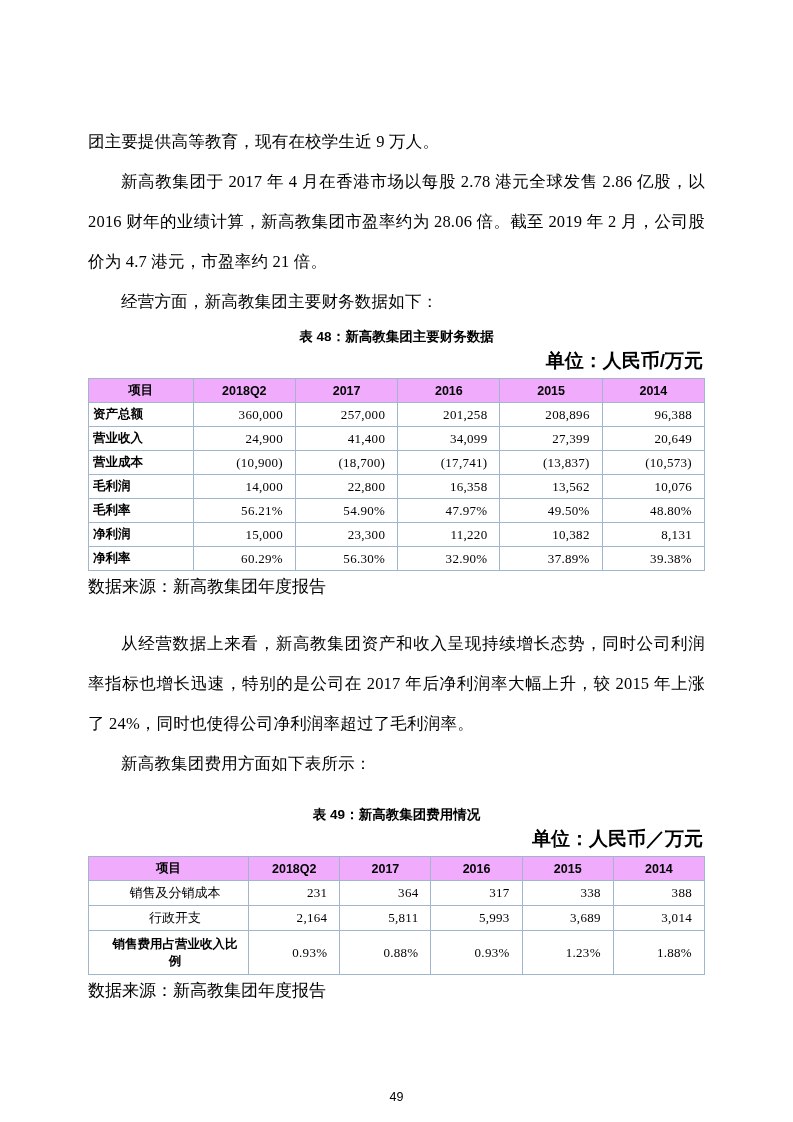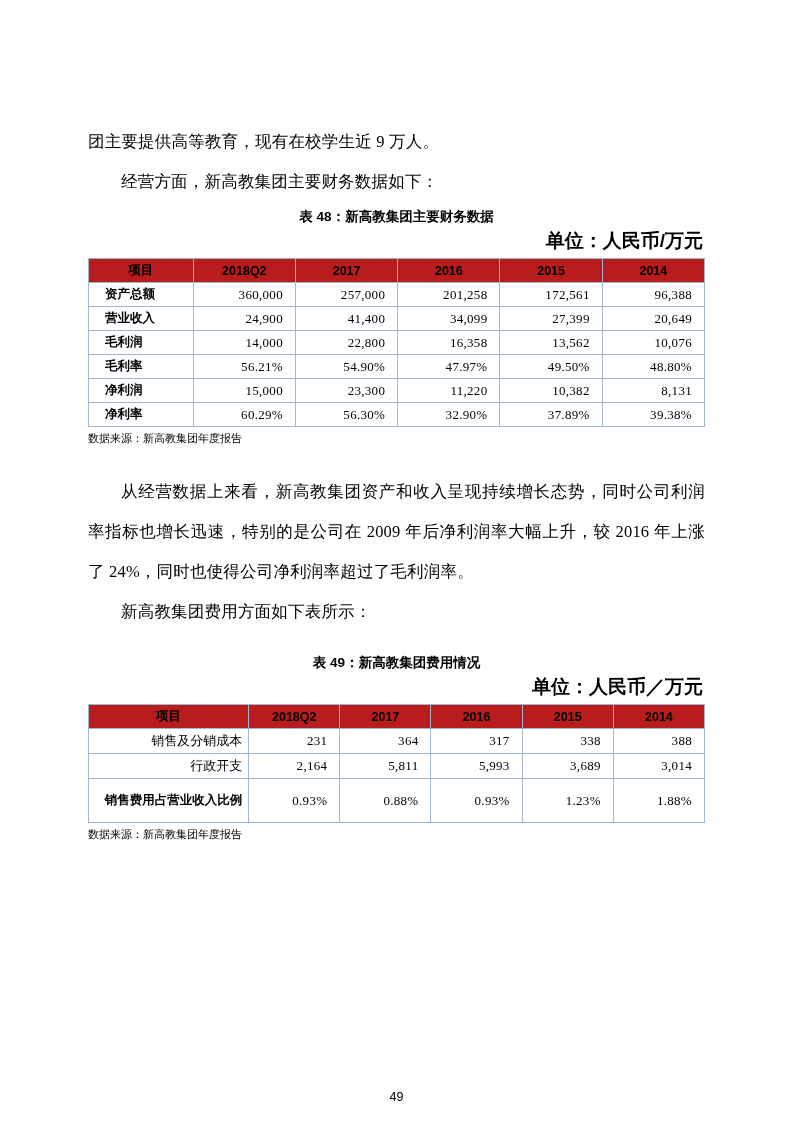--- a/index.html
+++ b/index.html
@@ -57,77 +57,78 @@
     font-family: "Liberation Serif", "DejaVu Serif", serif;
     table-layout: fixed;
   }
   table.fin th, table.fin td {
     border: 1px solid #9fb6cd;
     padding: 3px 6px;
     height: 20px;
     box-sizing: border-box;
   }
   table.fin thead th {
-    background: #b91c1c;
+    background: #f0abfc;
     text-align: center;
     font-weight: bold;
     font-family: "Liberation Sans", "DejaVu Sans", sans-serif;
     font-size: 12.5px;
   }
   table.fin tbody td.rowhead {
     text-align: left;
     font-weight: bold;
     font-family: "Liberation Sans", "DejaVu Sans", sans-serif;
     font-size: 12.5px;
-    padding-left: 16px;
+    padding-left: 4px;
   }
   table.fin tbody td.val {
     text-align: right;
     padding-right: 12px;
     letter-spacing: 0.3px;
   }
   .source {
-    font-size: 11px;
+    font-size: 17px;
     font-family: "Liberation Sans", "DejaVu Sans", sans-serif;
     margin: 4px 0 0 0;
     color: #000;
   }
   .spacer-lg { height: 26px; }
   .spacer-md { height: 16px; }
   .pagenum {
     position: absolute;
     left: 0;
     right: 0;
     bottom: 52px;
     text-align: center;
     font-size: 12.5px;
     font-family: "Liberation Sans", "DejaVu Sans", sans-serif;
   }
   .t2 td.rowhead2 {
-    text-align: right;
-    padding-left: 10px;
+    text-align: center;
+    padding-left: 19px;
     font-size: 13px;
   }
   .t2 td.rowhead2.bold {
     font-weight: bold;
     font-family: "Liberation Sans", "DejaVu Sans", sans-serif;
     font-size: 12.5px;
   }
   .t2 td.val {
     text-align: center;
     padding-right: 6px;
   }
   .t2 th, .t2 td { height: 22px; }
 </style>
 </head>
 <body>
 
 <div class="page">
 
   <p class="para noindent">团主要提供高等教育，现有在校学生近 9 万人。</p>
+  <p class="para">新高教集团于 2017 年 4 月在香港市场以每股 2.78 港元全球发售 2.86 亿股，以 2016 财年的业绩计算，新高教集团市盈率约为 28.06 倍。截至 2019 年 2 月，公司股价为 4.7 港元，市盈率约 21 倍。</p>
   <p class="para">经营方面，新高教集团主要财务数据如下：</p>
 
   <div class="tbl-title">表 48：新高教集团主要财务数据</div>
   <div class="unit">单位：人民币/万元</div>
 
   <table class="fin t1">
     <thead>
       <tr>
         <th style="width:17%">项目</th>
         <th style="width:16.6%">2018Q2</th>
@@ -136,32 +137,40 @@
         <th style="width:16.6%">2015</th>
         <th style="width:16.6%">2014</th>
       </tr>
     </thead>
     <tbody>
       <tr>
         <td class="rowhead">资产总额</td>
         <td class="val">360,000</td>
         <td class="val">257,000</td>
         <td class="val">201,258</td>
-        <td class="val">172,561</td>
+        <td class="val">208,896</td>
         <td class="val">96,388</td>
       </tr>
       <tr>
         <td class="rowhead">营业收入</td>
         <td class="val">24,900</td>
         <td class="val">41,400</td>
         <td class="val">34,099</td>
         <td class="val">27,399</td>
         <td class="val">20,649</td>
       </tr>
       <tr>
+        <td class="rowhead">营业成本</td>
+        <td class="val">(10,900)</td>
+        <td class="val">(18,700)</td>
+        <td class="val">(17,741)</td>
+        <td class="val">(13,837)</td>
+        <td class="val">(10,573)</td>
+      </tr>
+      <tr>
         <td class="rowhead">毛利润</td>
         <td class="val">14,000</td>
         <td class="val">22,800</td>
         <td class="val">16,358</td>
         <td class="val">13,562</td>
         <td class="val">10,076</td>
       </tr>
       <tr>
         <td class="rowhead">毛利率</td>
         <td class="val">56.21%</td>
@@ -185,21 +194,21 @@
         <td class="val">32.90%</td>
         <td class="val">37.89%</td>
         <td class="val">39.38%</td>
       </tr>
     </tbody>
   </table>
   <div class="source">数据来源：新高教集团年度报告</div>
 
   <div class="spacer-lg"></div>
 
-  <p class="para">从经营数据上来看，新高教集团资产和收入呈现持续增长态势，同时公司利润率指标也增长迅速，特别的是公司在 2009 年后净利润率大幅上升，较 2016 年上涨了 24%，同时也使得公司净利润率超过了毛利润率。</p>
+  <p class="para">从经营数据上来看，新高教集团资产和收入呈现持续增长态势，同时公司利润率指标也增长迅速，特别的是公司在 2017 年后净利润率大幅上升，较 2015 年上涨了 24%，同时也使得公司净利润率超过了毛利润率。</p>
   <p class="para">新高教集团费用方面如下表所示：</p>
 
   <div class="spacer-md"></div>
 
   <div class="tbl-title">表 49：新高教集团费用情况</div>
   <div class="unit">单位：人民币／万元</div>
 
   <table class="fin t2">
     <thead>
       <tr>

